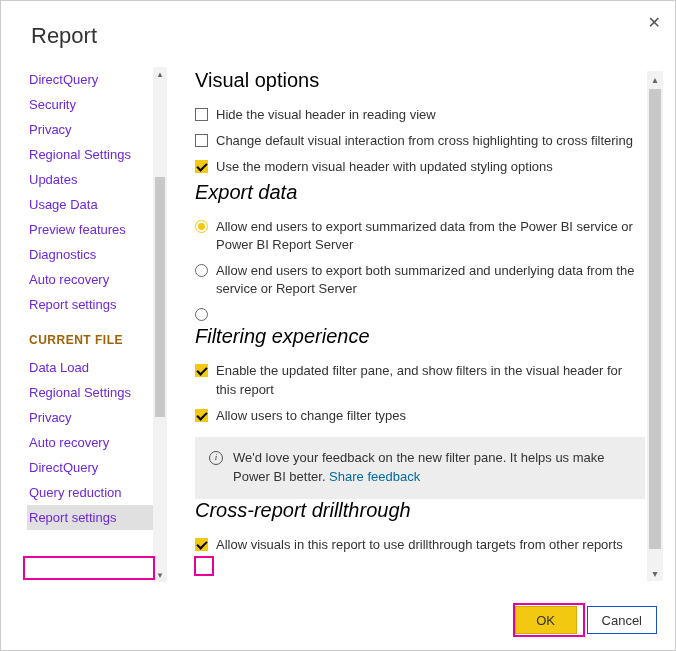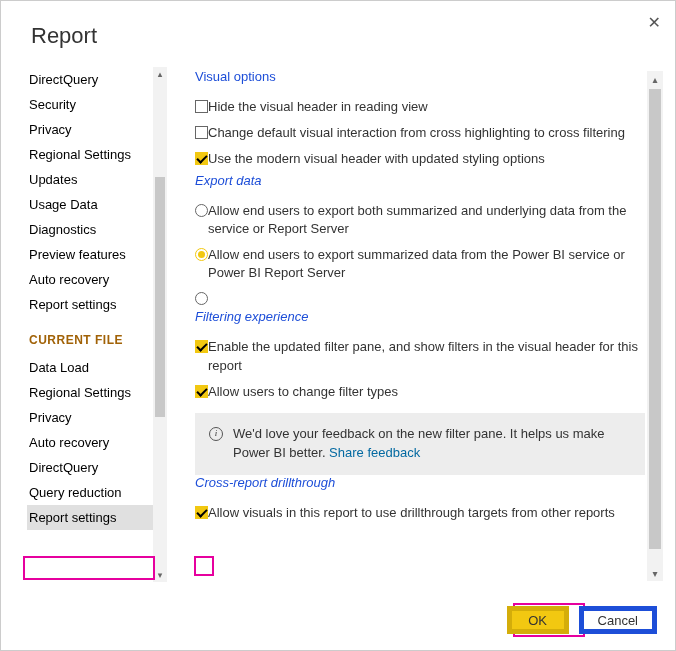--- a/index.html
+++ b/index.html
@@ -36,21 +36,21 @@
     width: 140px;
     flex-shrink: 0;
     position: relative;
     overflow: hidden;
   }
   .sidebar-inner {
     width: 100%;
   }
   .nav-item {
     font-size: 13px;
-    color: #000000;
+    color: #6d28d9;
     padding: 5px 2px;
     cursor: pointer;
     white-space: nowrap;
     overflow: hidden;
     text-overflow: ellipsis;
   }
   .nav-item.selected {
     background: #e0e0e0;
   }
   .section-head {
@@ -111,34 +111,34 @@
     left: 2px; right: 2px;
     background: #c8c8c8;
   }
   .main-pane {
     flex: 1;
     padding-left: 28px;
     padding-right: 30px;
     overflow: hidden;
   }
   .section-title {
-    font-size: 13px;
+    font-size: 20px;
     font-weight: 400;
-    color: #1d4ed8;
+    color: #000000;
     margin-bottom: 10px;
     margin-top: 2px;
   }
   .main-pane .section-title:not(:first-child) {
     margin-top: 0;
     font-style: italic;
   }
   .opt-row {
     display: flex;
     align-items: flex-start;
-    gap: 0;
+    gap: 8px;
     padding: 4px 0;
     font-size: 13px;
     color: #333;
     line-height: 1.4;
   }
   .cbox, .rdio {
     width: 13px;
     height: 13px;
     border: 1px solid #666;
     flex-shrink: 0;
@@ -201,21 +201,21 @@
     position: absolute;
     right: 18px;
     bottom: 16px;
     display: flex;
     gap: 10px;
   }
   .btn {
     min-width: 62px;
     height: 28px;
     padding: 0 14px;
-    border: 5px solid #1d4ed8;
+    border: 1px solid #1d4ed8;
     background: #fff;
     font-size: 13px;
     display: flex;
     align-items: center;
     justify-content: center;
     cursor: pointer;
   }
   .btn.primary {
     background: #f2c811;
     border-color: #d4ad0a;
@@ -229,22 +229,22 @@
 
 <div class="content">
   <div class="sidebar">
     <div class="sidebar-inner">
       <div class="nav-item">DirectQuery</div>
       <div class="nav-item">Security</div>
       <div class="nav-item">Privacy</div>
       <div class="nav-item">Regional Settings</div>
       <div class="nav-item">Updates</div>
       <div class="nav-item">Usage Data</div>
+      <div class="nav-item">Preview features</div>
       <div class="nav-item">Diagnostics</div>
-      <div class="nav-item">Preview features</div>
       <div class="nav-item">Auto recovery</div>
       <div class="nav-item">Report settings</div>
       <div class="section-head">CURRENT FILE</div>
       <div class="nav-item">Data Load</div>
       <div class="nav-item">Regional Settings</div>
       <div class="nav-item">Privacy</div>
       <div class="nav-item">Auto recovery</div>
       <div class="nav-item">DirectQuery</div>
       <div class="nav-item">Query reduction</div>
       <div class="nav-item selected">Report settings</div>
@@ -266,26 +266,26 @@
       <span class="cbox"></span>
       <span>Change default visual interaction from cross highlighting to cross filtering</span>
     </div>
     <div class="opt-row">
       <span class="cbox checked"></span>
       <span>Use the modern visual header with updated styling options</span>
     </div>
 
     <div class="section-title">Export data</div>
     <div class="opt-row">
+      <span class="rdio checked"></span>
+      <span>Allow end users to export summarized data from the Power BI service or Power BI Report Server</span>
+    </div>
+    <div class="opt-row">
       <span class="rdio"></span>
       <span>Allow end users to export both summarized and underlying data from the service or Report Server</span>
-    </div>
-    <div class="opt-row">
-      <span class="rdio checked"></span>
-      <span>Allow end users to export summarized data from the Power BI service or Power BI Report Server</span>
     </div>
     <div class="opt-row">
       <span class="rdio"></span>
     </div>
 
     <div class="section-title">Filtering experience</div>
     <div class="opt-row">
       <span class="cbox checked"></span>
       <span>Enable the updated filter pane, and show filters in the visual header for this report</span>
     </div>

